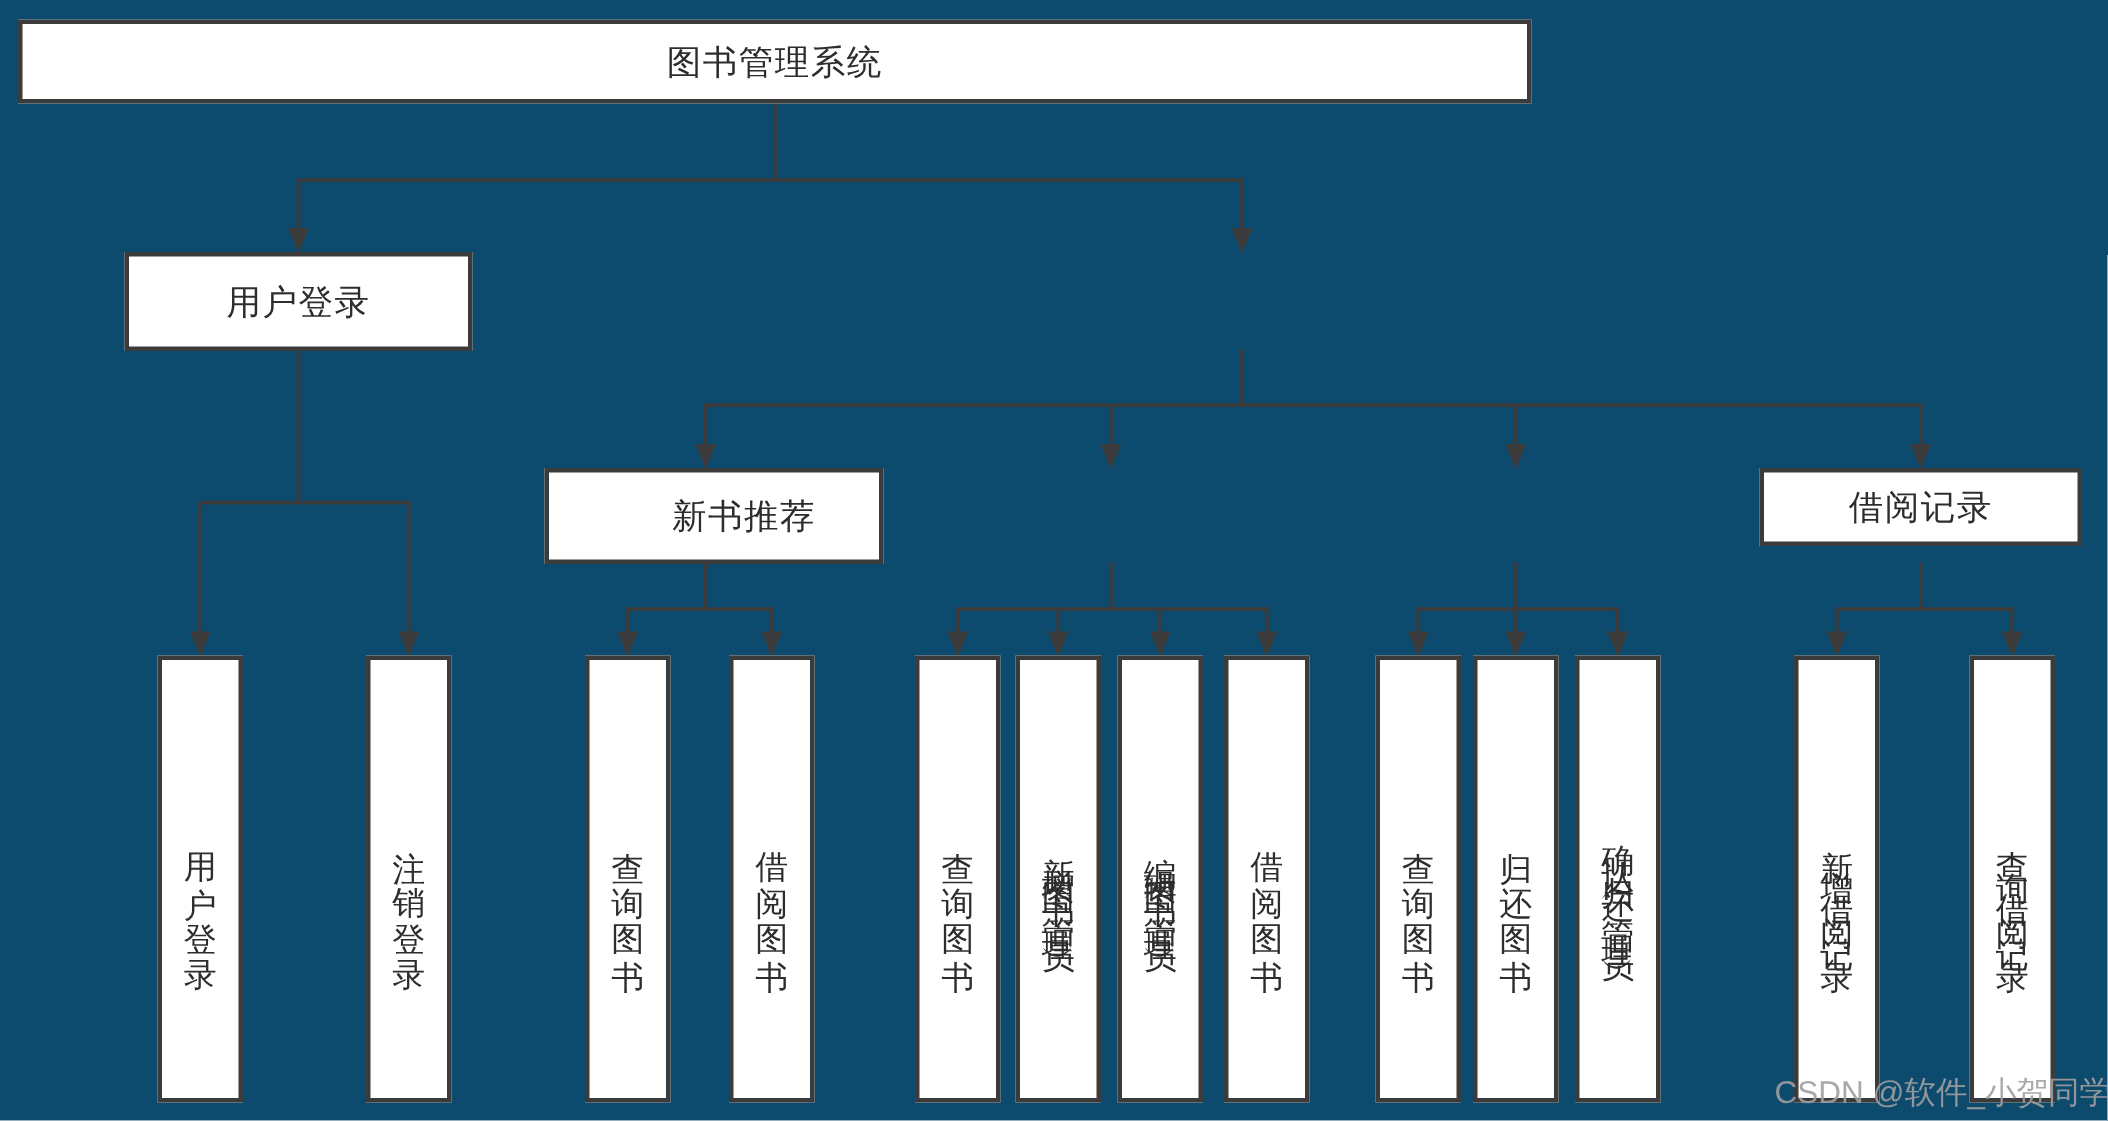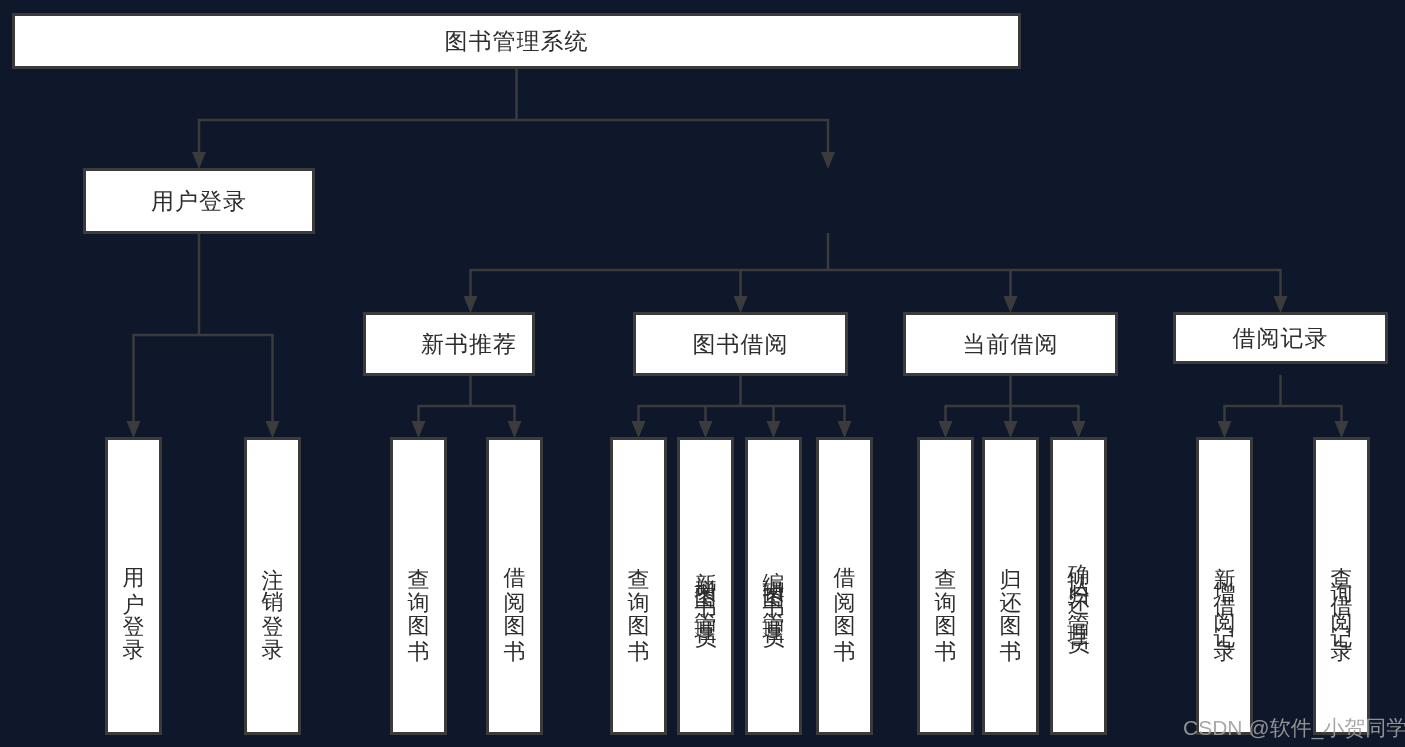--- a/index.html
+++ b/index.html
@@ -1,20 +1,20 @@
 <!DOCTYPE html>
 <html><head>
 <meta charset="utf-8">
 <style>
   html, body { margin: 0; padding: 0; background: #ffffff; }
   .canvas {
     position: relative;
     width: 1405px;
     height: 747px;
-    background: #0f172a;
+    background: #0c4a6e;
     font-family: "Liberation Sans", sans-serif;
     color: #2d2d2d;
     overflow: hidden;
   }
   .connector-svg {
     position: absolute;
     left: 0; top: 0;
     width: 1405px; height: 747px;
     z-index: 1;
   }
@@ -95,28 +95,22 @@
   </svg>
 
   <div class="node h-node" style="left:12px; top:13px; width:1009px; height:56px;">
     <span class="label">图书管理系统</span>
   </div>
 
   <div class="node h-node" style="left:83px; top:168px; width:232px; height:66px;">
     <span class="label">用户登录</span>
   </div>
 
-  <div class="node h-node" style="left:363px; top:312px; width:172px; height:64px;padding-left:40px;">
+  <div class="node h-node" style="left:363px; top:312px; width:226px; height:64px;padding-left:40px;">
     <span class="label">新书推荐</span>
-  </div>
-  <div class="node h-node" style="left:633px; top:312px; width:215px; height:64px;">
-    <span class="label">图书借阅</span>
-  </div>
-  <div class="node h-node" style="left:903px; top:312px; width:215px; height:64px;">
-    <span class="label">当前借阅</span>
   </div>
   <div class="node h-node" style="left:1173px; top:312px; width:215px; height:52px;">
     <span class="label">借阅记录</span>
   </div>
 
   <div class="node v-node v-sp-24" style="left:105px; top:437px; width:57px; height:298px;">
     <span class="label">用户登录</span>
   </div>
   <div class="node v-node v-sp-24" style="left:244px; top:437px; width:57px; height:298px;">
     <span class="label">注销登录</span>

